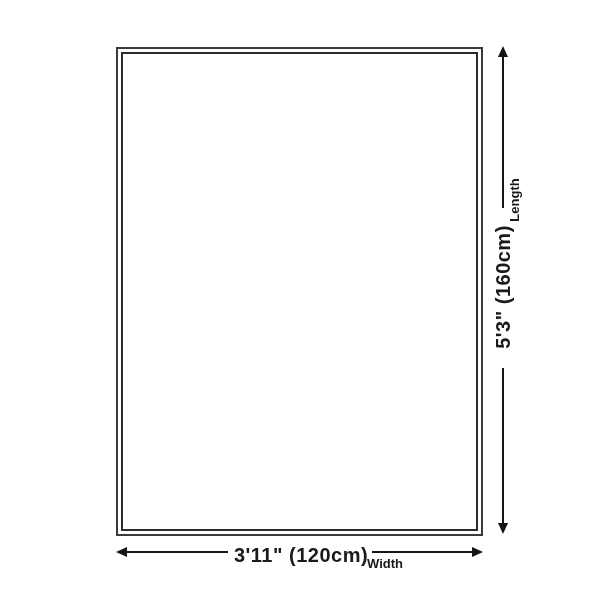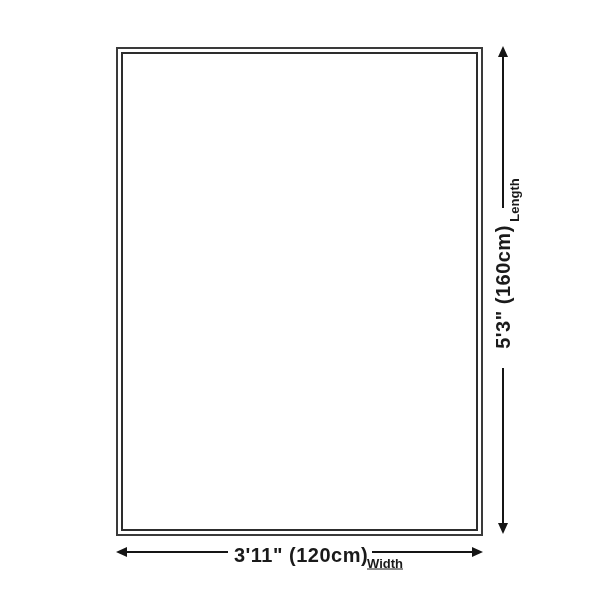--- a/index.html
+++ b/index.html
@@ -107,21 +107,20 @@
   }
   .dim-label-h {
     position: absolute;
     left: 385px;
     top: 563px;
     transform: translate(-50%, -50%);
     font-size: 13px;
     font-weight: 700;
     color: #1a1a1a;
     white-space: nowrap;
-    text-decoration: underline;
   }
 </style>
 </head>
 <body>
 
 <div id="canvas">
 
   <div class="rug-outer">
     <div class="rug-inner"></div>
   </div>

